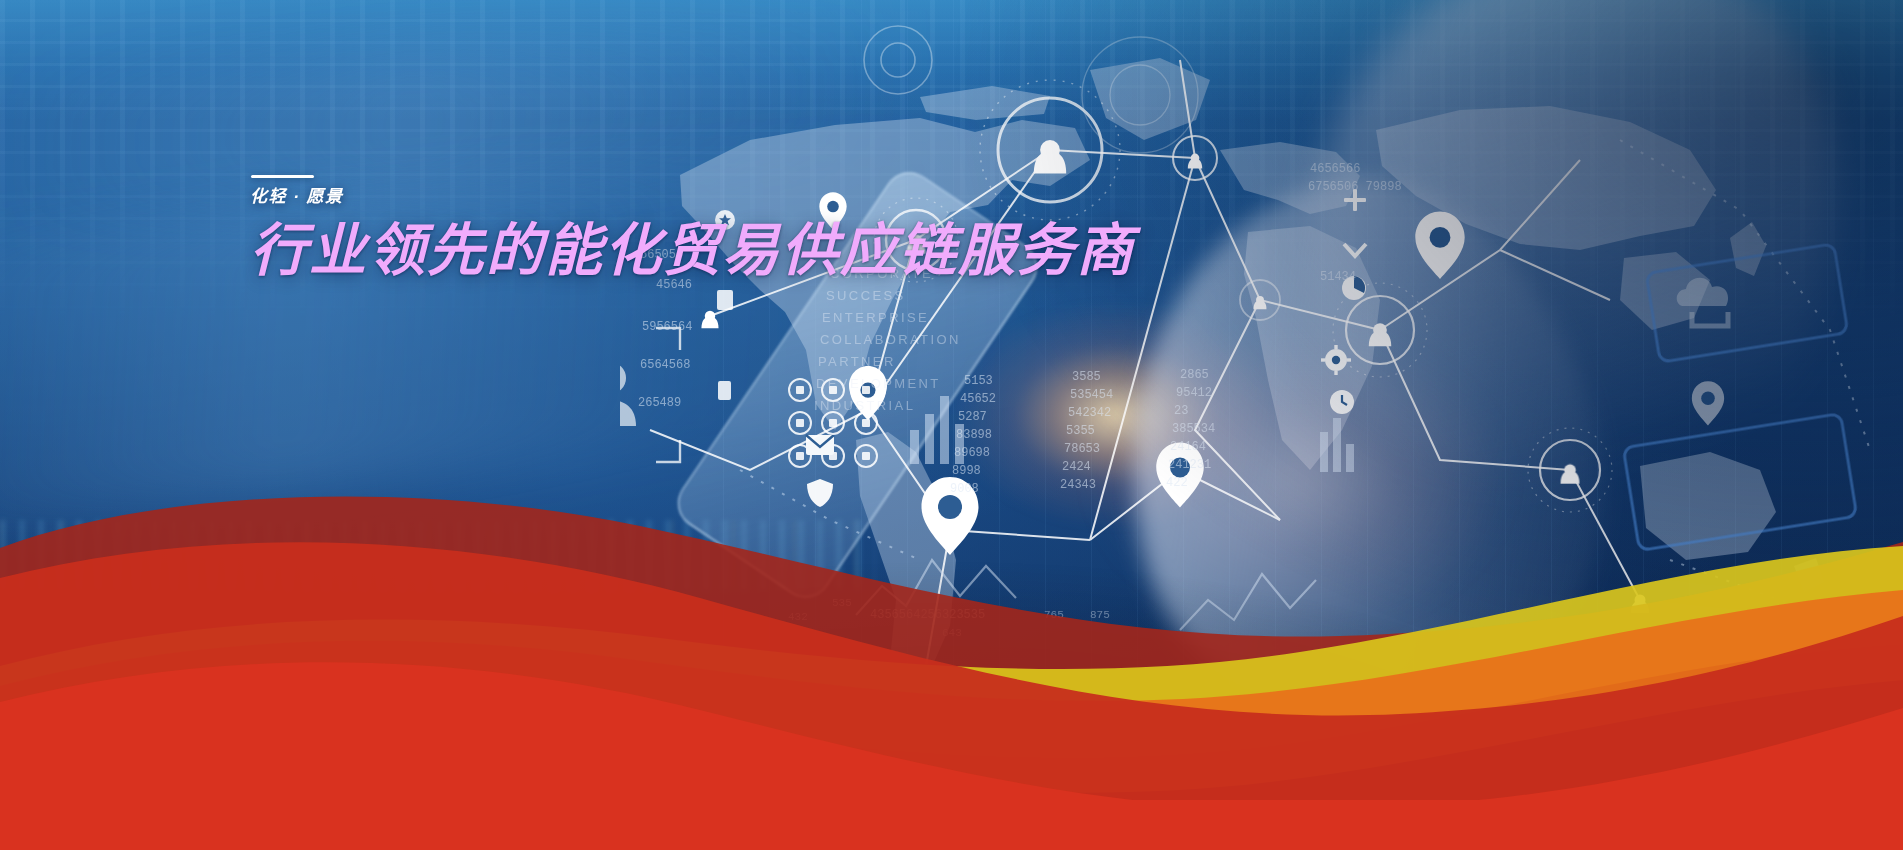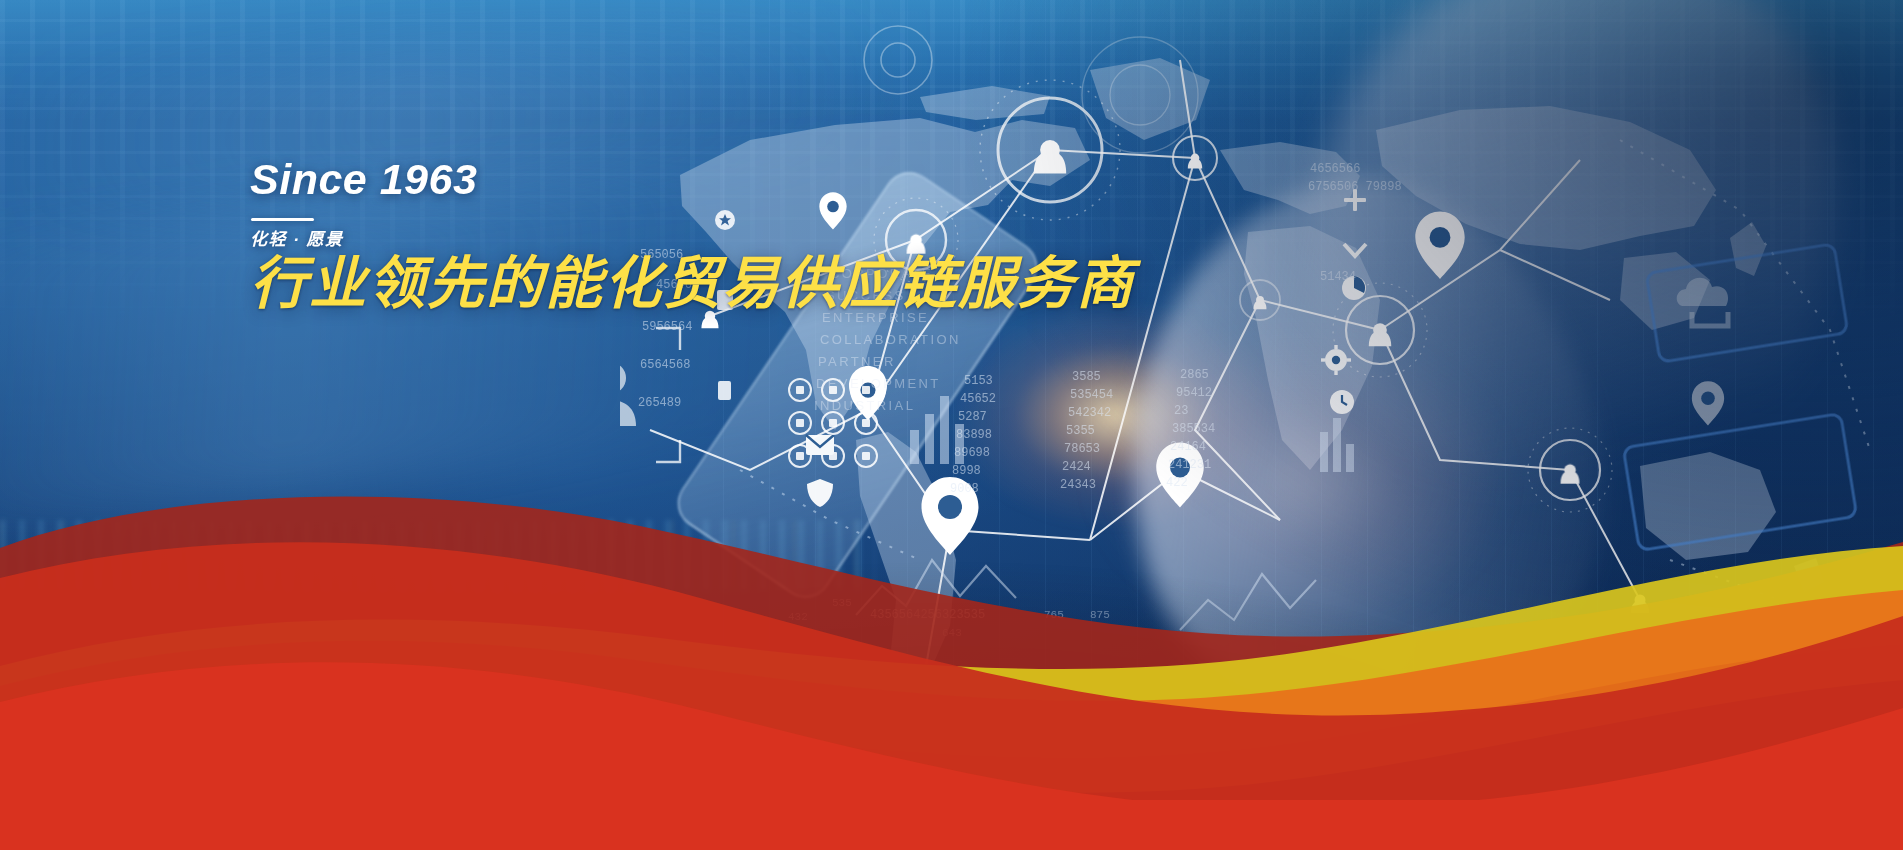--- a/index.html
+++ b/index.html
@@ -120,22 +120,22 @@
   .rule{
     width:63px;height:3px;background:#ffffff;margin:17px 0 9px 1px;border-radius:2px;
     box-shadow:0 1px 6px rgba(0,22,60,.45);
   }
   .sub{
     font-size:17px;font-weight:700;font-style:italic;color:#ffffff;
     letter-spacing:1.5px;line-height:1.2;
     text-shadow:0 2px 8px rgba(0,22,60,.55);
   }
   .headline{
-    margin-top:2px;
-    font-size:57px;font-weight:700;font-style:italic;color:#fde047;
+    margin-top:12px;
+    font-size:57px;font-weight:700;font-style:italic;color:#f0abfc;
     letter-spacing:2px;line-height:1.12;white-space:nowrap;
     text-shadow:0 3px 16px rgba(0,25,65,.45), 0 1px 3px rgba(0,20,55,.5);
   }
 </style>
 </head>
 <body>
 
 <div class="stage">
 
   <div class="bg-base"></div>
@@ -436,19 +436,18 @@
 
       <path fill="#c72e1c" fill-opacity=".95" d="M0,148 C220,92 470,104 700,168 C930,232 1150,296 1400,284 C1610,274 1770,232 1903,186 L1903,420 L0,420 Z"></path>
 
       <path fill="#d9321f" d="M0,272 C230,214 470,222 700,280 C930,338 1140,392 1380,378 C1600,366 1760,322 1903,278 L1903,420 L0,420 Z"></path>
 
       <rect x="0" y="370" width="1903" height="50" fill="#d9321f"></rect>
     </svg>
   </div>
 
   <div class="textblock">
-    <div class="since">Since 1963</div>
     <div class="rule"></div>
     <div class="sub">化轻 · 愿景</div>
     <div class="headline">行业领先的能化贸易供应链服务商</div>
   </div>
 
 </div>
 
 </body></html>

